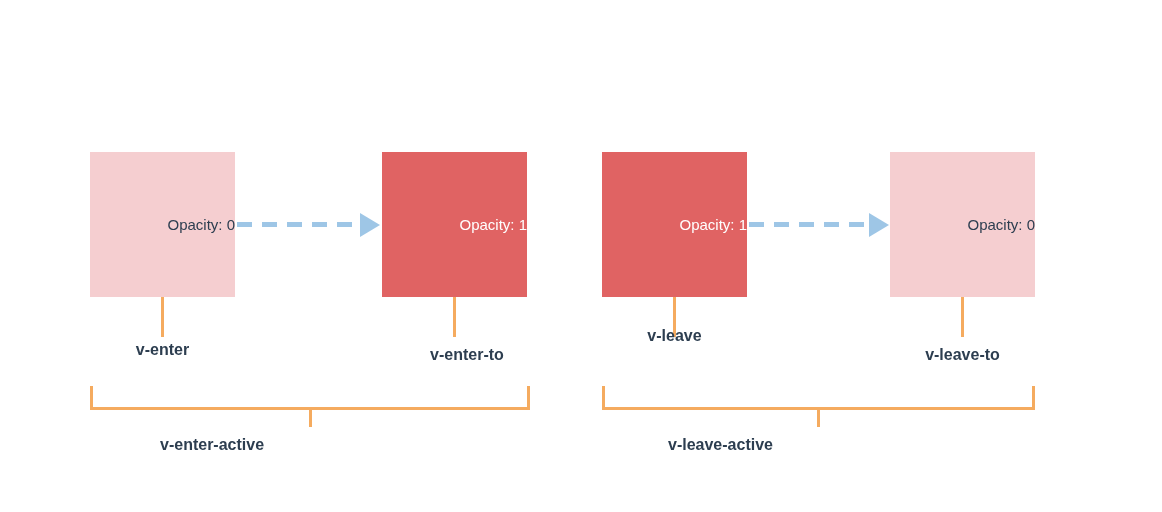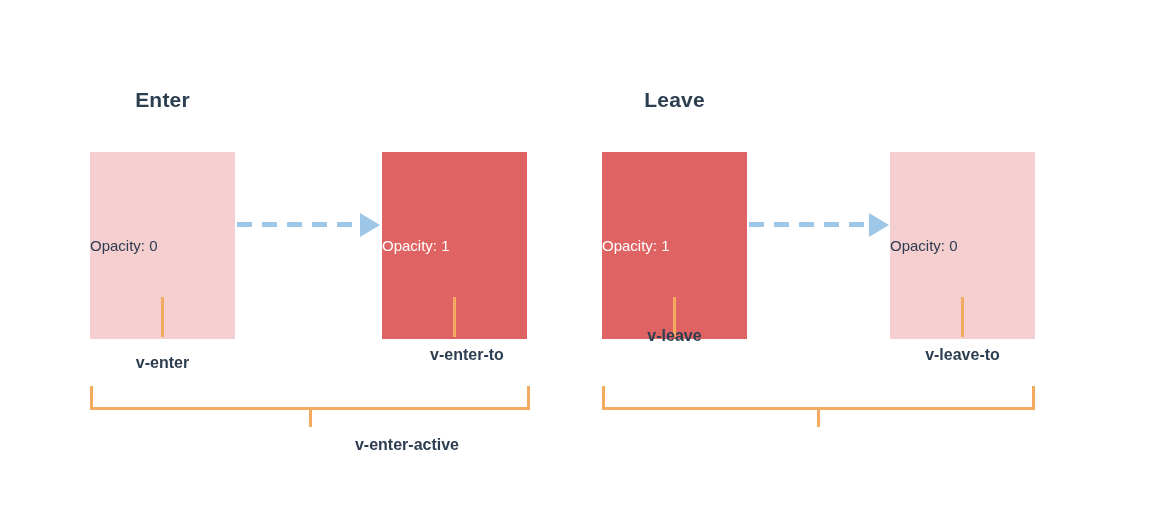--- a/index.html
+++ b/index.html
@@ -28,24 +28,24 @@
     color: #2d3e50;
     letter-spacing: 0.2px;
     white-space: nowrap;
     line-height: 1;
   }
 
   
   .state-box {
     position: absolute;
     width: 145px;
-    height: 187px;
+    height: 145px;
     display: flex;
     align-items: center;
-    justify-content: flex-start;
+    justify-content: flex-end;
     box-sizing: border-box;
   }
   .state-box.pale {
     background: #f5ced0;
   }
   .state-box.solid {
     background: #e06363;
   }
   .state-box .box-label {
     font-size: 15px;
@@ -116,59 +116,57 @@
     box-sizing: border-box;
   }
   .bracket-stem {
     position: absolute;
     width: 3px;
     height: 17px;
     background: #f5ab5f;
   }
   .bracket-label {
     position: absolute;
-    text-align: right;
+    text-align: left;
     font-size: 16px;
     font-weight: bold;
     color: #2d3e50;
     white-space: nowrap;
     line-height: 1;
   }
 </style>
 </head>
 <body>
 
 <div id="canvas">
 
-  <div class="group-title" style="left:90px; top:89px; width:145px;">Enter</div>
 
   <div class="state-box pale" style="left:90px; top:152px;">
     <span class="box-label">Opacity: 0</span>
   </div>
 
   <div class="arrow-wrap" style="left:237px; top:213px; width:143px;">
     <div class="arrow-line" style="width:122px;"></div>
     <div class="arrow-head" style="left:123px;"></div>
   </div>
 
   <div class="state-box solid" style="left:382px; top:152px;">
     <span class="box-label">Opacity: 1</span>
   </div>
 
   <div class="tick" style="left:161px; top:297px; height:40px;"></div>
-  <div class="class-label" style="left:91px; top:355px; width:143px;">v-enter</div>
+  <div class="class-label" style="left:91px; top:342px; width:143px;">v-enter</div>
 
   <div class="tick" style="left:453px; top:297px; height:40px;"></div>
   <div class="class-label" style="left:394px; top:347px; width:146px;">v-enter-to</div>
 
   <div class="bracket" style="left:90px; top:386px; width:440px;"></div>
   <div class="bracket-stem" style="left:309px; top:410px;"></div>
   <div class="bracket-label" style="left:160px; top:437px; width:299px;">v-enter-active</div>
 
-  <div class="group-title" style="left:602px; top:89px; width:145px;">Leave</div>
 
   <div class="state-box solid" style="left:602px; top:152px;">
     <span class="box-label">Opacity: 1</span>
   </div>
 
   <div class="arrow-wrap" style="left:749px; top:213px; width:140px;">
     <div class="arrow-line" style="width:119px;"></div>
     <div class="arrow-head" style="left:120px;"></div>
   </div>
 
@@ -177,14 +175,15 @@
   </div>
 
   <div class="tick" style="left:673px; top:297px; height:40px;"></div>
   <div class="class-label" style="left:602px; top:328px; width:145px;">v-leave</div>
 
   <div class="tick" style="left:961px; top:297px; height:40px;"></div>
   <div class="class-label" style="left:890px; top:347px; width:145px;text-align:center;">v-leave-to</div>
 
   <div class="bracket" style="left:602px; top:386px; width:433px;"></div>
   <div class="bracket-stem" style="left:817px; top:410px;"></div>
+  <div class="bracket-label" style="left:668px; top:437px; width:299px;">v-leave-active</div>
 
 </div>
 
 </body></html>

